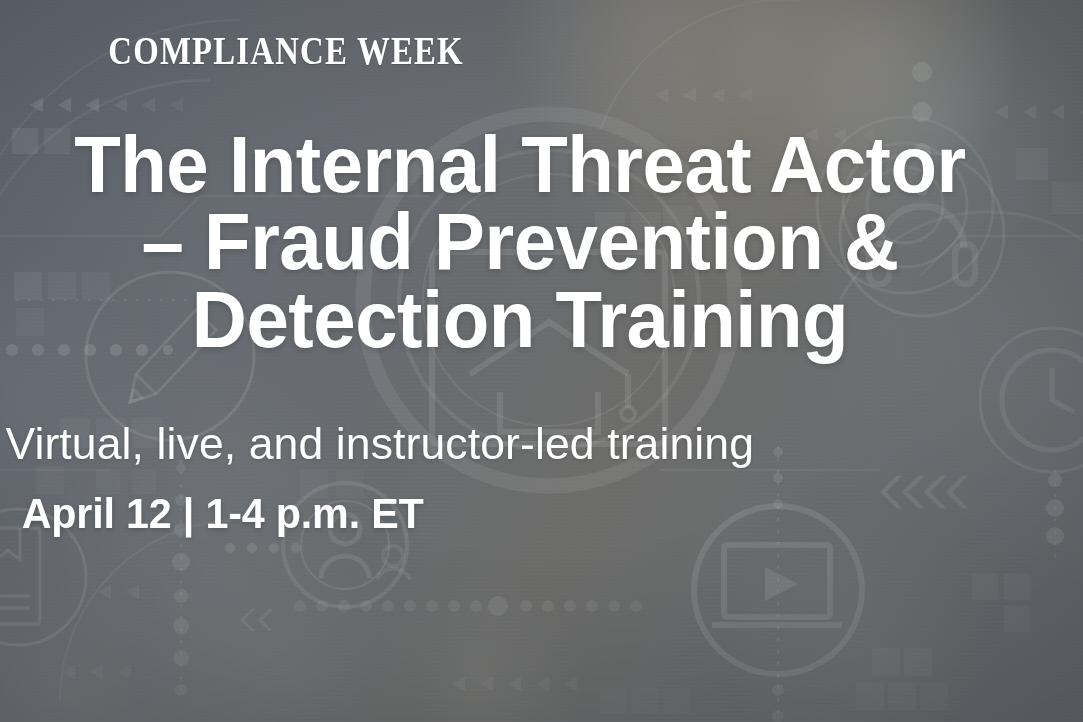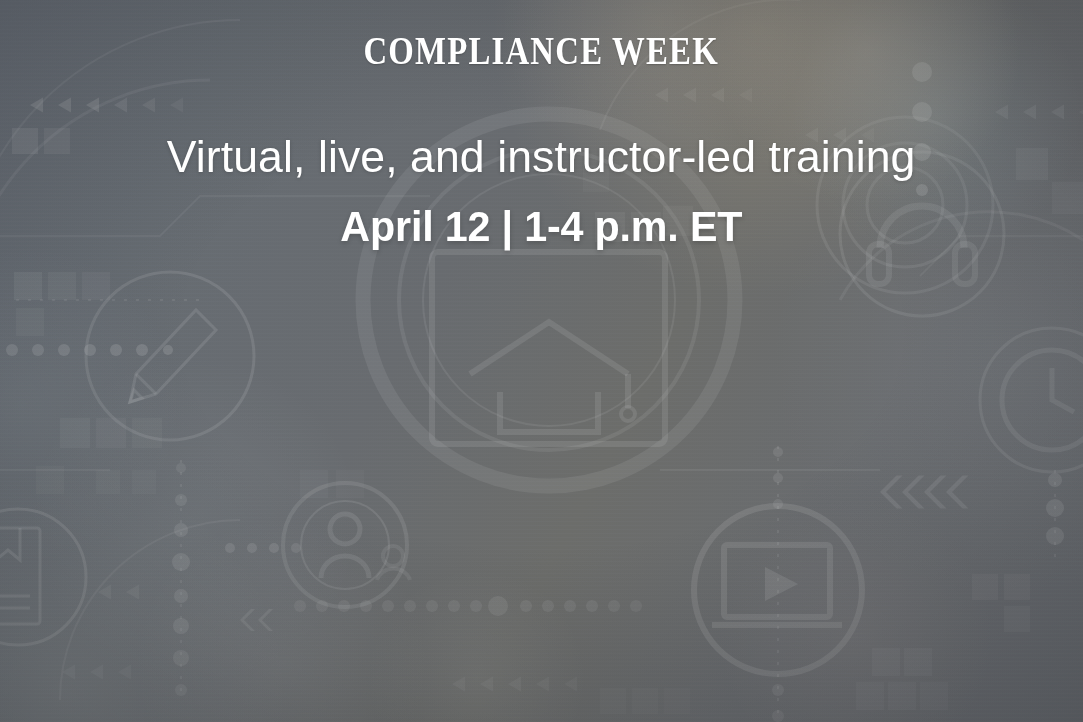--- a/index.html
+++ b/index.html
@@ -72,21 +72,20 @@
 
   .bg-art { position: absolute; inset: 0; }
   .bg-art svg { display: block; width: 100%; height: 100%; }
 
   
   .content {
     position: absolute;
     inset: 0;
     display: flex;
     flex-direction: column;
-    align-items: center;
   }
 
   .logo {
     margin-top: 30px;
     font-family: "Liberation Serif", "DejaVu Serif", serif;
     font-weight: 700;
     font-size: 41px;
     line-height: 1;
     letter-spacing: 1.5px;
     color: #ffffff;
@@ -396,19 +395,24 @@
 
   <div class="bg-scan"></div>
   <div class="bg-glow"></div>
   <div class="bg-shade"></div>
   <div class="bg-vignette"></div>
 
   <div class="content">
 
     <div class="logo">COMPLIANCE WEEK</div>
 
+    <div class="headline">
+      <span class="hl-line hl-1">The Internal Threat Actor</span>
+      <span class="hl-line hl-2">– Fraud Prevention &amp;</span>
+      <span class="hl-line hl-3">Detection Training</span>
+    </div>
 
     <div class="subtitle">Virtual, live, and instructor-led training</div>
 
     <div class="daterow">April 12 | 1-4 p.m. ET</div>
 
   </div>
 </div>
 
 </body></html>

